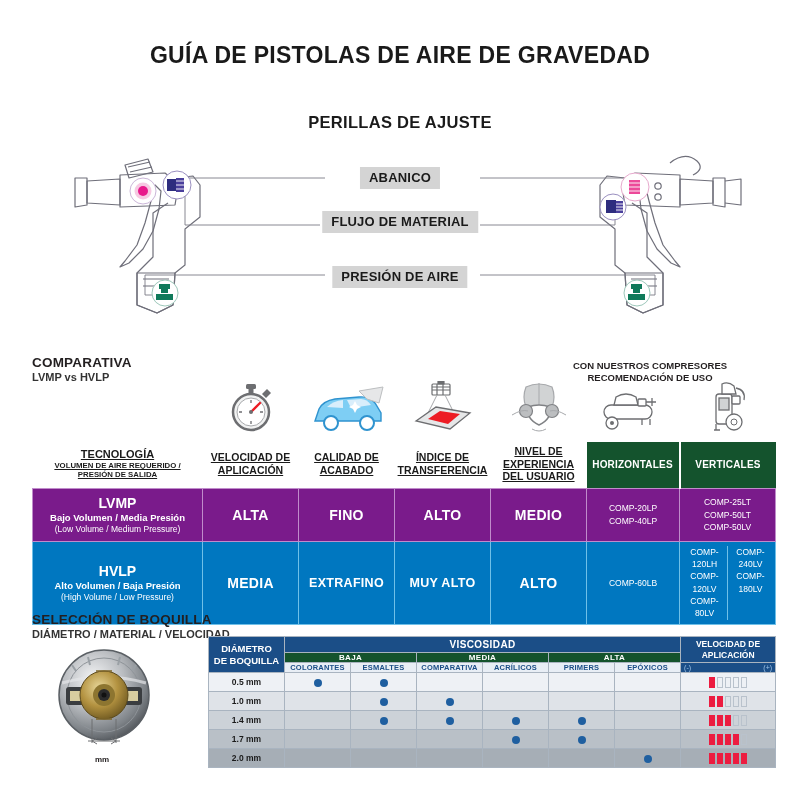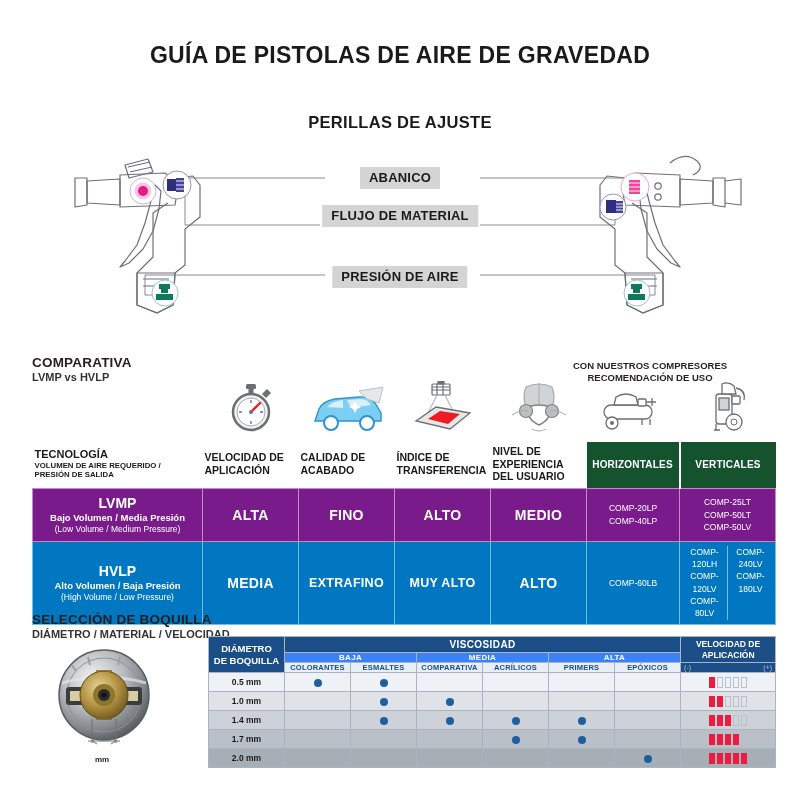--- a/index.html
+++ b/index.html
@@ -27,21 +27,21 @@
 
   
   .gun-area { position: absolute; top: 145px; left: 25px; width: 750px; height: 175px; }
   .gun-area svg { display: block; }
   .callout {
     position: absolute; background: #d4d4d4; color: #1a1a1a;
     font-size: 13px; font-weight: bold; letter-spacing: .2px;
     padding: 3px 9px 4px 9px; white-space: nowrap;
   }
   .callout.fan      { top: 22px;  left: 50%; transform: translateX(-50%); }
-  .callout.material { top: 60px;  left: 50%; transform: translateX(-50%); }
+  .callout.material { top: 66px;  left: 50%; transform: translateX(-50%); }
   .callout.air      { top: 121px; left: 50%; transform: translateX(-50%); }
 
   
   .sec-title { font-size: 13.5px; font-weight: bold; letter-spacing: .2px; }
   .sec-sub   { font-size: 11px; color: #333; margin-top: 1px; font-weight: bold; }
 
   .comp-head { position: absolute; top: 355px; left: 32px; }
   .reco-head {
     position: absolute; top: 360px; left: 525px; width: 250px;
     text-align: center; font-size: 9.5px; font-weight: bold; line-height: 1.25;
@@ -50,23 +50,24 @@
   
   .comp-table {
     position: absolute; top: 380px; left: 32px;
     width: 743px; border-collapse: collapse;
     table-layout: fixed;
   }
   .comp-table td { vertical-align: middle; }
 
   .icon-cell { height: 60px; text-align: center; vertical-align: bottom; padding-bottom: 2px; }
   .colhead {
-    font-weight: bold; font-size: 10.5px;
+    text-align: center; font-weight: bold; font-size: 10.5px;
     line-height: 1.2; padding: 3px 2px 5px 2px; vertical-align: bottom;
     color: #1a1a1a;
+    text-decoration: underline;
   }
   .colhead .big { font-size: 11px; }
   .colhead .tiny { font-size: 7.8px; font-weight: bold; line-height: 1.2; display:block; }
 
   .grayhead {
     background: #14532d; color: #ffffff; text-align: center;
     font-size: 10px; font-weight: bold; padding: 4px 2px; letter-spacing: .2px;
     border-right: 2px solid #fff;
   }
 
@@ -90,21 +91,21 @@
   .nozzle-img { position: absolute; top: 645px; left: 42px; }
   .mm-label { position: absolute; top: 755px; left: 95px; font-size: 8px; font-weight: bold; }
 
   
   .visc-table {
     position: absolute; top: 636px; left: 208px;
     width: 567px; border-collapse: collapse; table-layout: fixed;
   }
   .visc-table td, .visc-table th { border: 1px solid #a9b4c0; }
   .vh-dark  { background: #1b4e87; color: #fff; font-weight: bold; text-align: center; margin-left: 9px; }
-  .vh-mid   { background: #3b82f6; color: #fff; font-weight: bold; text-align: center; font-size: 8px; letter-spacing: .3px; }
+  .vh-mid   { background: #14532d; color: #fff; font-weight: bold; text-align: center; font-size: 8px; letter-spacing: .3px; }
   .vh-light { background: #e8eef5; color: #1b4e87; font-weight: bold; text-align: center; font-size: 7.5px; letter-spacing: .2px; }
   .vh-title { font-size: 9.5px; line-height: 1.2; padding: 3px 1px; }
   .vh-visc  { font-size: 10px; letter-spacing: .4px; padding: 2px; }
   .vh-speed { font-size: 8.5px; line-height: 1.2; padding: 2px 1px; }
   .plusminus { background: #1b4e87; color: #9fc4e8; font-size: 7px; padding: 1px 3px; }
   .pm-row { display: flex; justify-content: space-between; }
 
   .visc-table tbody td { height: 15px; }
   .diam {
     text-align: center; font-size: 8.5px; font-weight: bold; color: #1a1a1a;

